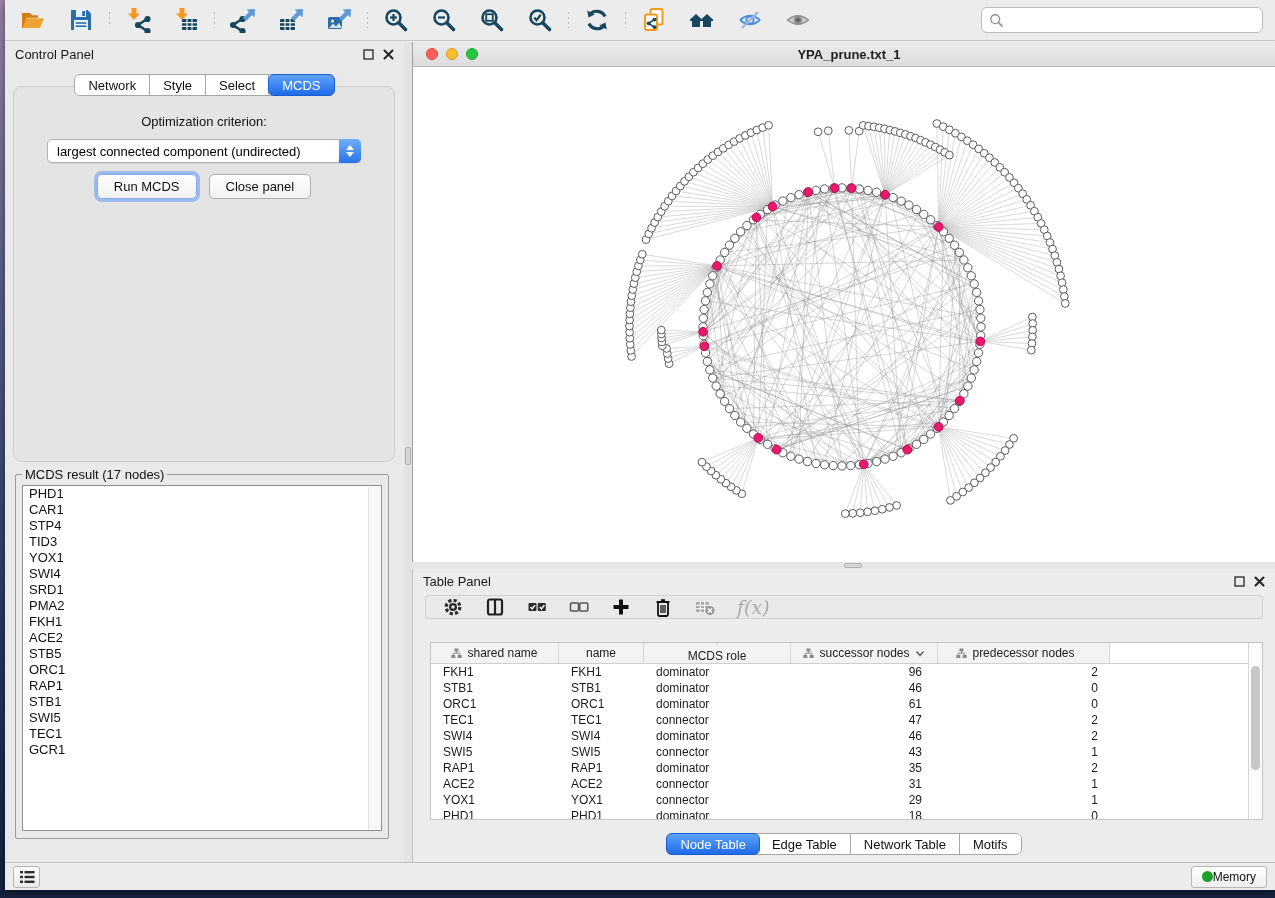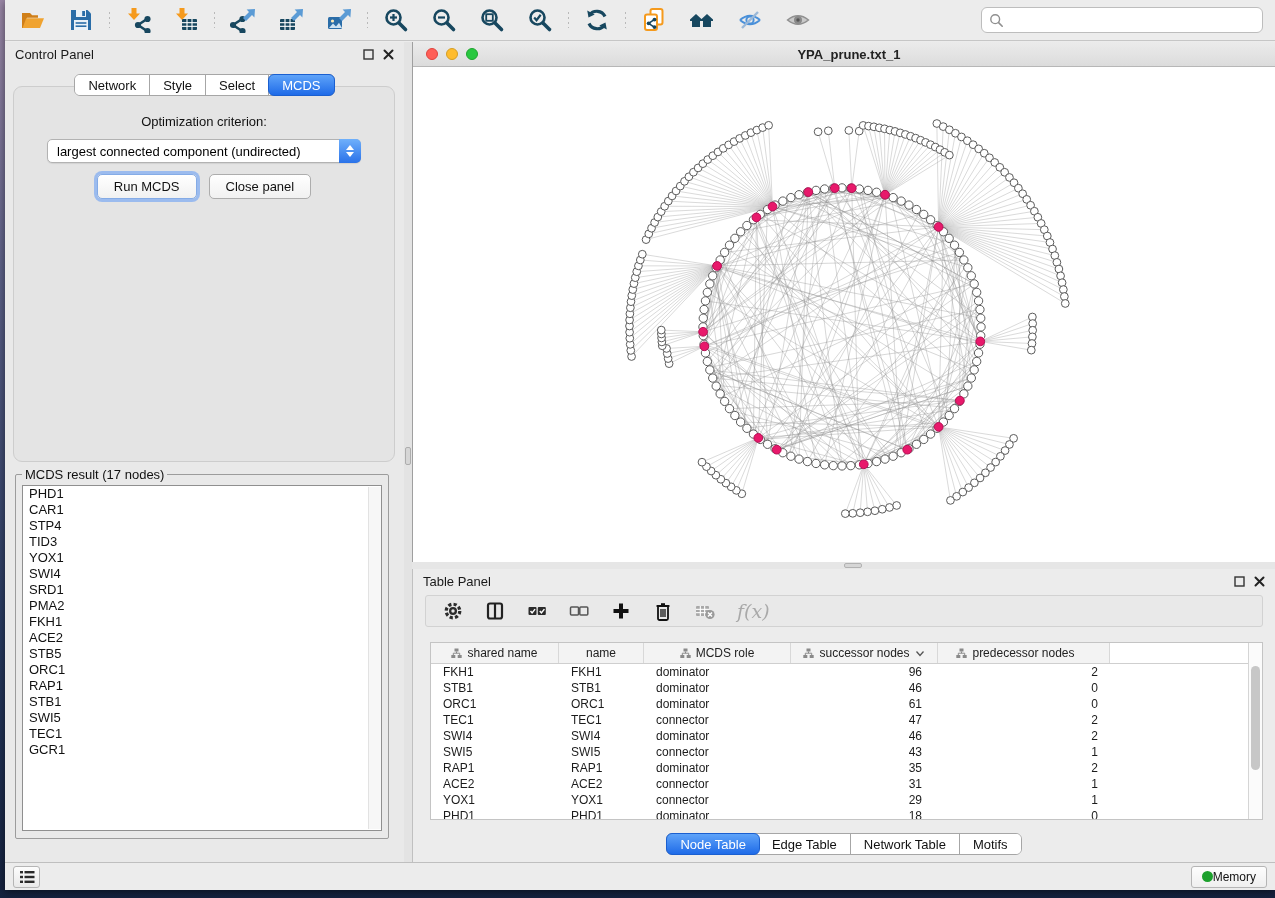--- a/index.html
+++ b/index.html
@@ -70,36 +70,36 @@
   .light.red { background:#ff5f57; border:1px solid #e0443e; }
   .light.yellow { background:#febc2e; border:1px solid #d69e23; }
   .light.green { background:#28c840; border:1px solid #1fa52f; }
   .net-title { position:absolute; left:10px; right:0; text-align:center; font-size:13px; font-weight:bold; color:#222; pointer-events:none; }
   .canvas { position:absolute; left:0; right:0; top:25px; bottom:0; background:#fff; }
   .canvas svg { width:100%; height:100%; }
 
   
   .table-panel { position:absolute; left:407px; right:0; top:569px; bottom:28px;
     background:#ececec; border-left:1px solid #c0c0c0; }
-  .tp-toolbar { position:absolute; left:12px; right:12px; top:26px; height:32px; background:#e9e9e9;
+  .tp-toolbar { position:absolute; left:12px; right:12px; top:26px; height:24px; background:#e9e9e9;
     border:1px solid #d2d2d2; border-radius:3px; display:flex; align-items:center; gap:22px; padding-left:17px; }
   .tp-btn { display:flex; align-items:center; justify-content:center; cursor:pointer; }
   .tp-btn.disabled { cursor:default; }
   .fx-label { font-family:"DejaVu Serif","Liberation Serif",serif; font-style:italic; font-size:19px; color:#a9a9a9; }
   .table-wrap { position:absolute; left:17px; right:12px; top:73px; bottom:42px;
     background:#fff; border:1px solid #c4c4c4; overflow:hidden; }
   .thead { display:flex; height:21px; border-bottom:1px solid #cfcfcf; font-size:12px; color:#222; }
   .th { background:#f3f3f3; border-right:1px solid #d8d8d8; display:flex; align-items:center;
     justify-content:center; gap:5px; cursor:pointer; }
   .th.filler { background:#fff; border-right:none; flex:1; cursor:default; }
   .trow { display:flex; height:16px; font-size:12px; color:#1c1c1c; align-items:center; cursor:pointer; }
   .td { overflow:hidden; white-space:nowrap; }
   .c0 { width:128px; padding-left:12px; } .thead .c0 { padding-left:0; }
   .c1 { width:85px;  padding-left:12px; } .thead .c1 { padding-left:0; }
-  .c2 { width:147px; padding-left:12px; } .thead .c2 { padding-left:0; }
+  .c2 { width:147px; padding-left:12px;flex-direction:column; } .thead .c2 { padding-left:0; }
   .c3 { width:147px; text-align:right; padding-right:16px; } .thead .c3 { padding-right:0; }
   .c4 { width:172px; text-align:right; padding-right:12px; } .thead .c4 { padding-right:16px; }
   .vscroll { position:absolute; right:0; top:0; bottom:0; width:14px; background:#fbfbfb; border-left:1px solid #d5d5d5; }
   .vscroll .thumb { position:absolute; left:2px; right:2px; top:23px; height:104px; background:#c7c7c7; border-radius:6px; }
   .tp-tabs { position:absolute; bottom:7px; left:0; width:100%; text-align:center; }
 
   
   .statusbar { position:absolute; left:0; right:0; bottom:0; height:28px; background:#ececec;
     border-top:1px solid #bfbfbf; display:flex; align-items:center; padding:0 8px; }
   .status-btn { width:27px; height:22px; border:1px solid #b5b5b5; border-radius:3px;

